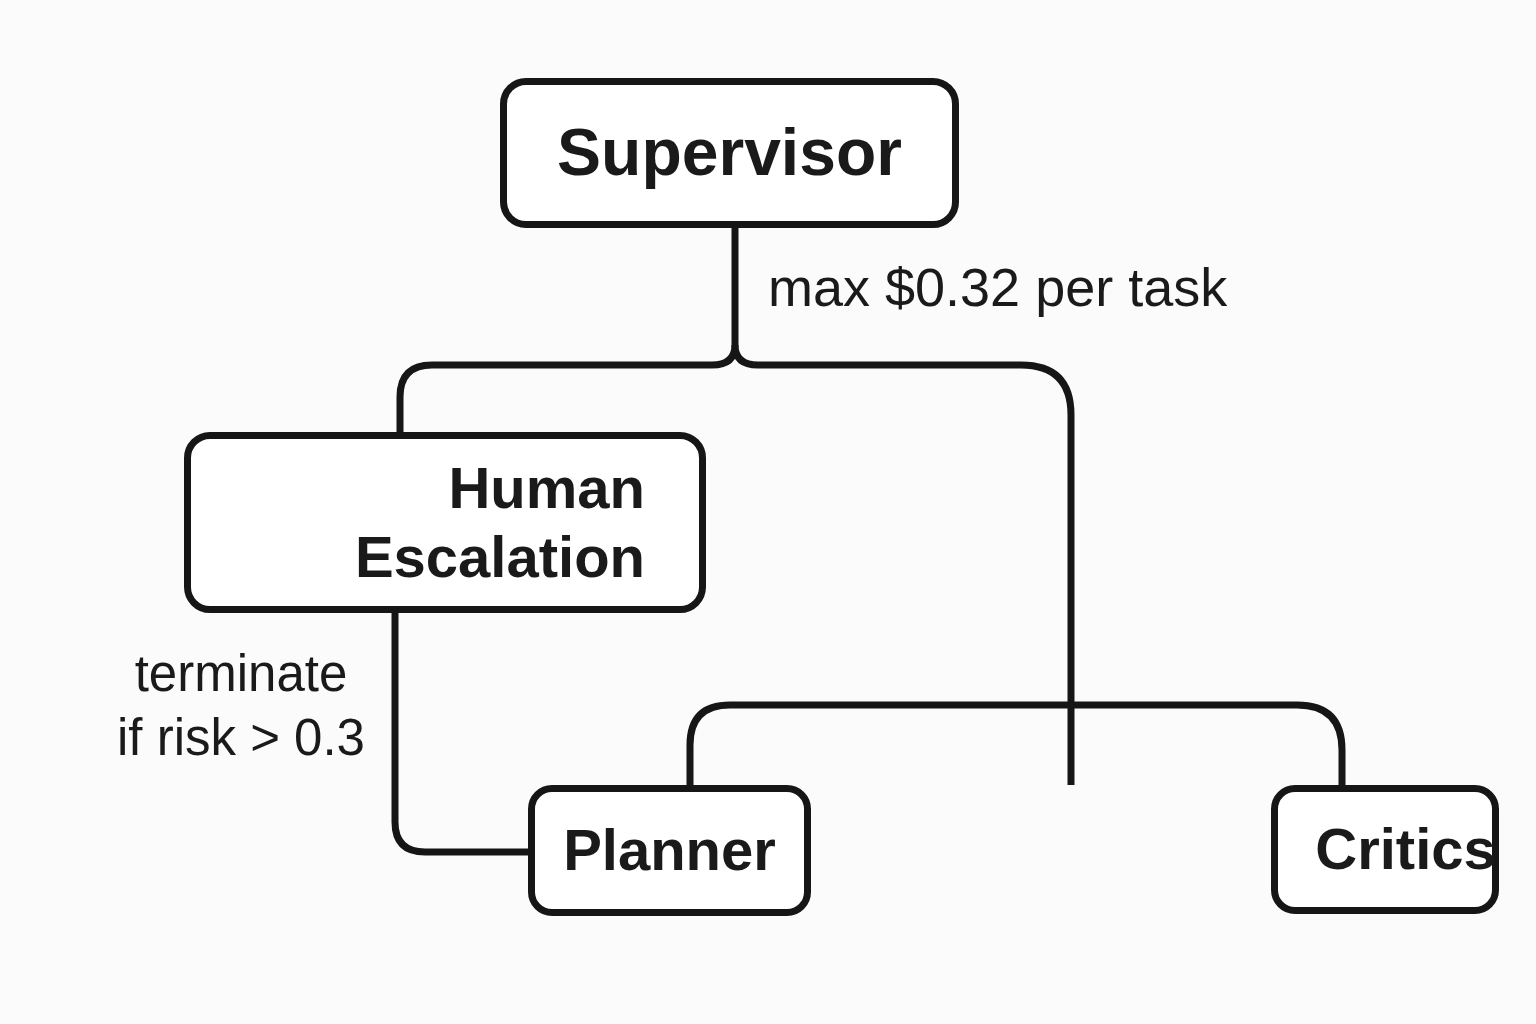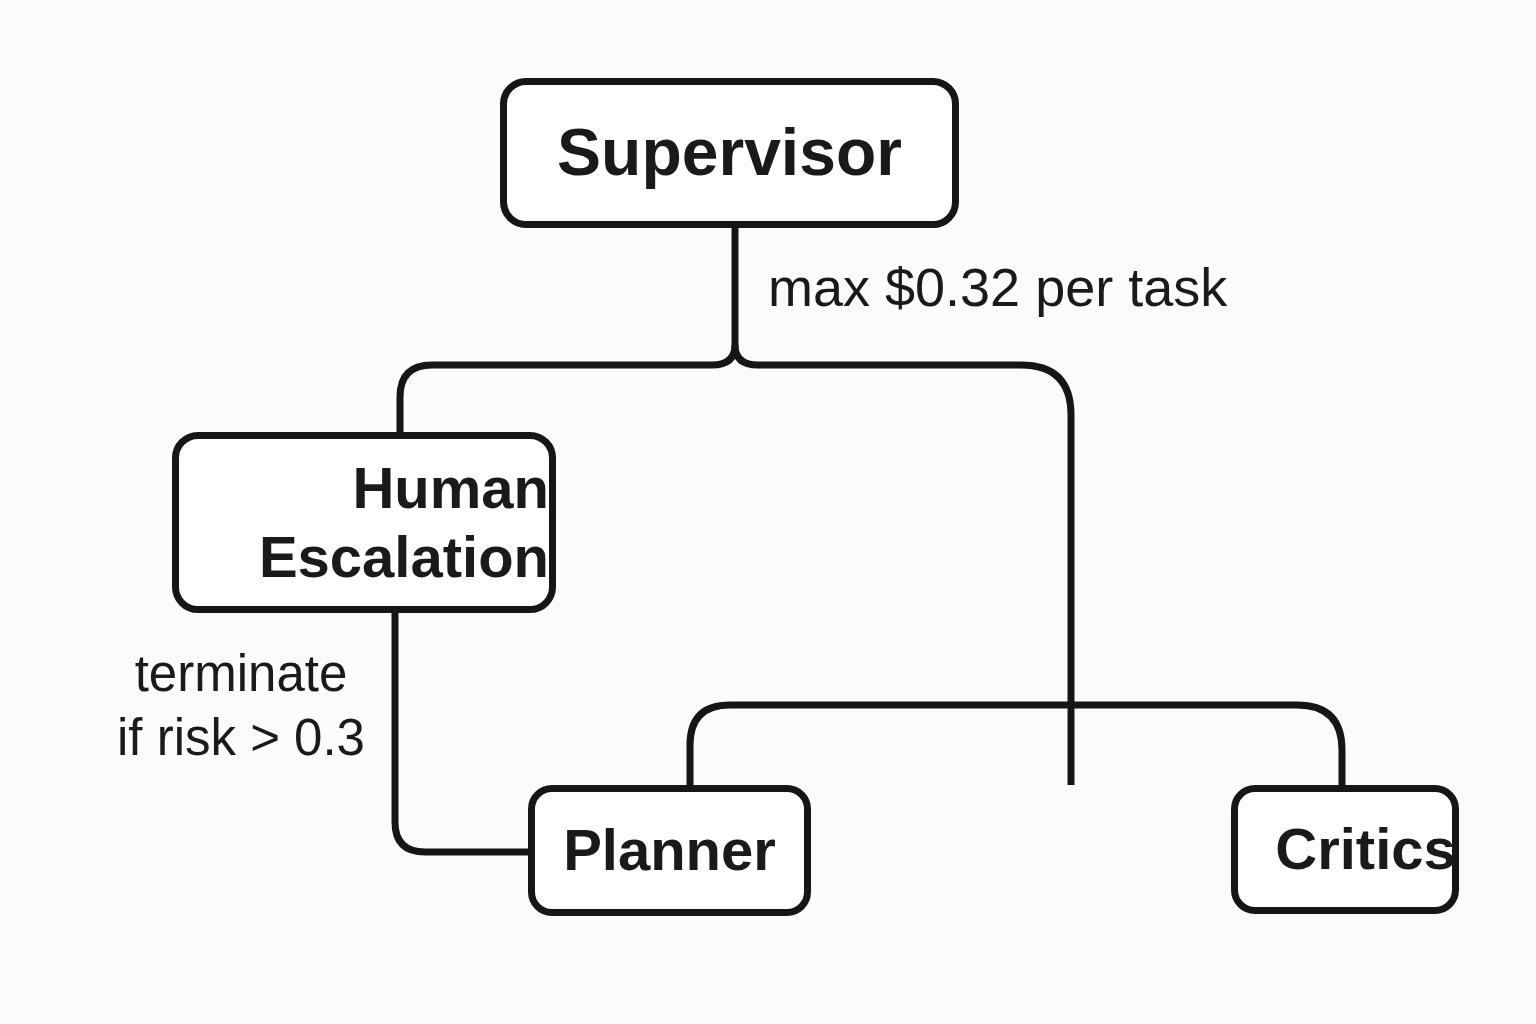--- a/index.html
+++ b/index.html
@@ -45,34 +45,34 @@
     font-weight:bold;
     color:var(--text);
     line-height:1.18;
   }
   .node .node-label{display:block;}
   .node-supervisor{
     left:500px;top:78px;width:459px;height:150px;
     font-size:66px;
   }
   .node-human-escalation{
-    left:172px;top:432px;width:384px;height:181px;
+    left:184px;top:432px;width:522px;height:181px;
     font-size:58px;
   }
   .node-human-escalation .node-label{max-width:400px;}
   .node-planner{
     left:528px;top:785px;width:283px;height:131px;
     font-size:58px;border-radius:24px;
   }
   .node-tools{
     left:935px;top:785px;width:247px;height:131px;
     font-size:58px;border-radius:24px;
   }
   .node-critics{
-    left:1231px;top:785px;width:228px;height:129px;
+    left:1271px;top:785px;width:228px;height:129px;
     font-size:58px;border-radius:24px;padding-left:41px;
   }
   .edge-label{
     position:absolute;
     color:var(--text);
     font-weight:normal;
   }
   .edge-label-budget{
     left:768px;top:256px;
     font-size:54px;

